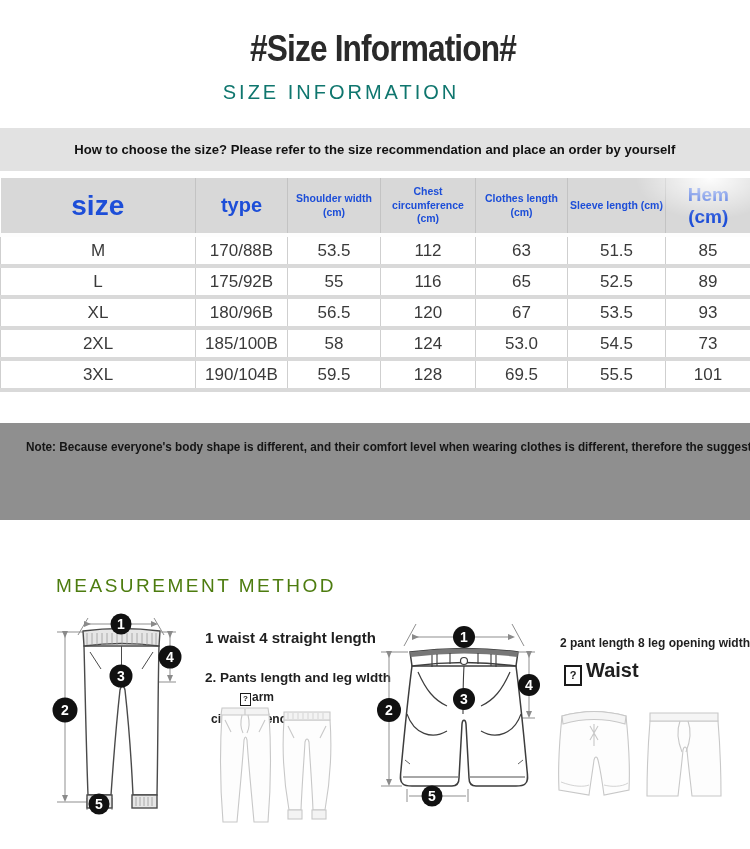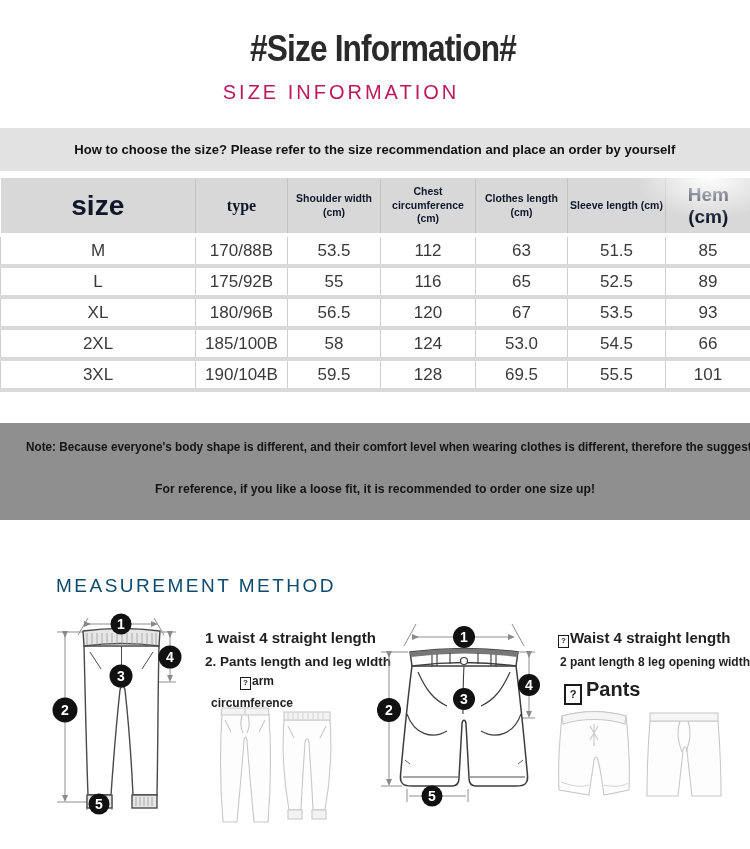--- a/index.html
+++ b/index.html
@@ -4,53 +4,53 @@
 <style>
   html,body{margin:0;padding:0;background:#fff;}
   #canvas{position:relative;width:750px;height:849px;background:#ffffff;overflow:hidden;
           font-family:"Liberation Sans",sans-serif;color:#1f1f1f;}
 
   
   .title{position:absolute;top:28px;left:0;width:750px;text-align:center;padding-left:8px;}
   .title span{display:inline-block;font-size:36px;font-weight:bold;color:#2a2a2a;
               letter-spacing:-1px;transform:scaleX(.88);transform-origin:center;}
   .subtitle{position:absolute;top:81px;left:0;width:682px;text-align:center;
-            font-size:20px;color:#be185d;letter-spacing:3px;}
+            font-size:20px;color:#0f766e;letter-spacing:3px;}
   .banner{position:absolute;top:128px;left:0;width:750px;height:43px;
           background:var(--banner-bg,#e2e2e2);display:flex;align-items:center;justify-content:center;}
   .banner span{font-size:13.5px;font-weight:bold;color:#111;white-space:nowrap;
                display:inline-block;transform:scaleX(.97);}
 
   
   .size-table{position:absolute;top:178px;left:0;width:750px;border-collapse:collapse;table-layout:fixed;}
-  .size-table th{background:var(--table-header-bg,#d8d8d8);height:55px;font-weight:bold;color:#0f172a;
+  .size-table th{background:var(--table-header-bg,#d8d8d8);height:55px;font-weight:bold;color:#1d4ed8;
                  border-left:1px solid #c3c3c3;border-bottom:4px solid #fdfdfd;padding:0;vertical-align:middle;}
   .size-table th:first-child{border-left:none;}
   th.col-size{font-size:28px;letter-spacing:0;}
-  th.col-type{font-size:16px;font-family:Liberation Serif, serif;}
+  th.col-type{font-size:20px;}
   th.small{font-size:10.5px;line-height:1.3;padding:0 2px;}
   th.col-hem{font-size:19px;line-height:1.15;}
   .size-table td{background:#fff;height:27px;text-align:center;font-size:17px;color:#3a3a3a;
                  border:1px solid #cfcfcf;border-bottom:4px solid #d9d9d9;padding:0;}
   .header-shine{position:absolute;top:178px;left:635px;width:115px;height:42px;pointer-events:none;
                 background:radial-gradient(ellipse at 65% 0%, rgba(255,255,255,.95) 0%, rgba(255,255,255,0) 70%);}
 
   
   .note-bar{position:absolute;top:423px;left:0;width:750px;height:97px;background:var(--note-bg,#8f8f8f);}
   .note-line{position:absolute;left:0;width:750px;text-align:center;font-weight:bold;color:#151515;white-space:nowrap;}
   .note-line span{display:inline-block;transform:scaleX(.94);}
   .note-line.l1{top:17px;font-size:12.5px;}
   .note-line.l2{top:58px;font-size:13px;}
 
   
   .measure-heading{position:absolute;top:549px;left:48px;font-size:17px;font-weight:bold;color:#111;}
-  .measure-subheading{position:absolute;top:575px;left:56px;font-size:19px;color:#0c4a6e;letter-spacing:2.5px;}
+  .measure-subheading{position:absolute;top:575px;left:56px;font-size:19px;color:#4d7c0f;letter-spacing:2.5px;}
 
   .notes-left{position:absolute;left:205px;top:629px;width:170px;}
-  .notes-left .nl1{font-size:15px;font-weight:bold;margin:0 0 8px 0;white-space:nowrap;}
+  .notes-left .nl1{font-size:15px;font-weight:bold;margin:0 0 24px 0;white-space:nowrap;}
   .notes-left .nl2{font-size:13.5px;font-weight:bold;margin:0 0 5px 0;white-space:nowrap;}
   .notes-left .nl3{font-size:12px;font-weight:bold;margin:0 0 3px 22px;padding-left:13px;}
   .notes-left .nl4{font-size:12px;font-weight:bold;margin:6px;color:#222;}
 
   .notes-right{position:absolute;left:558px;top:629px;width:192px;}
   .notes-right .nr1{font-size:15px;font-weight:bold;margin:0;white-space:nowrap;}
   .notes-right .nr2{font-size:12px;font-weight:bold;margin:7px 0 0 2px;white-space:nowrap;}
   .notes-right .nr3{font-size:20px;font-weight:bold;margin:9px 0 0 6px;}
 
   .tofu{display:inline-block;border:1px solid #1a1a1a;font-size:8px;line-height:10px;width:9px;height:11px;
@@ -120,53 +120,51 @@
           <td>53.5</td>
           <td>93</td>
         </tr>
         <tr>
           <td>2XL</td>
           <td>185/100B</td>
           <td>58</td>
           <td>124</td>
           <td>53.0</td>
           <td>54.5</td>
-          <td>66</td>
+          <td>73</td>
         </tr>
         <tr>
           <td>3XL</td>
           <td>190/104B</td>
           <td>59.5</td>
           <td>128</td>
           <td>69.5</td>
           <td>55.5</td>
           <td>101</td>
         </tr>
       </tbody>
   </table>
   <div class="header-shine"></div>
 
   <div class="note-bar">
     <div class="note-line l1"><span>Note: Because everyone's body shape is different, and their comfort level when wearing clothes is different, therefore the suggestion table is only</span></div>
-    <div class="note-line l2"><span>For reference, if you like a loose fit, it is recommended to order one size up!</span></div>
   </div>
 
   <div class="measure-subheading">MEASUREMENT METHOD</div>
 
   <div class="notes-left">
     <p class="nl1">1 waist 4 straight length</p>
     <p class="nl2">2. Pants length and leg wldth</p>
     <p class="nl3"><span class="tofu">?</span><span>arm</span></p>
     <p class="nl4">circumference</p>
   </div>
 
   <div class="notes-right">
-    <p class="nr1"><span class="tofu">?</span><span>Waist 4 straight length</span></p>
     <p class="nr2">2 pant length 8 leg opening width</p>
-    <p class="nr3"><span class="tofu tofu-lg">?</span><span>Pants</span></p>
+    <p class="nr3"><span class="tofu tofu-lg">?</span><span>Waist</span></p>
   </div>
 
   <svg class="svg-abs" style="left:40px;top:612px" width="185" height="237" viewBox="0 0 185 237">
     <defs>
       <marker id="ah" markerWidth="8" markerHeight="8" refX="4" refY="4" orient="auto">
         <path d="M0,1 L7,4 L0,7 Z" fill="#8a8a8a"></path>
       </marker>
     </defs>
 
     <g stroke="#8f8f8f" stroke-width="1" fill="none">

